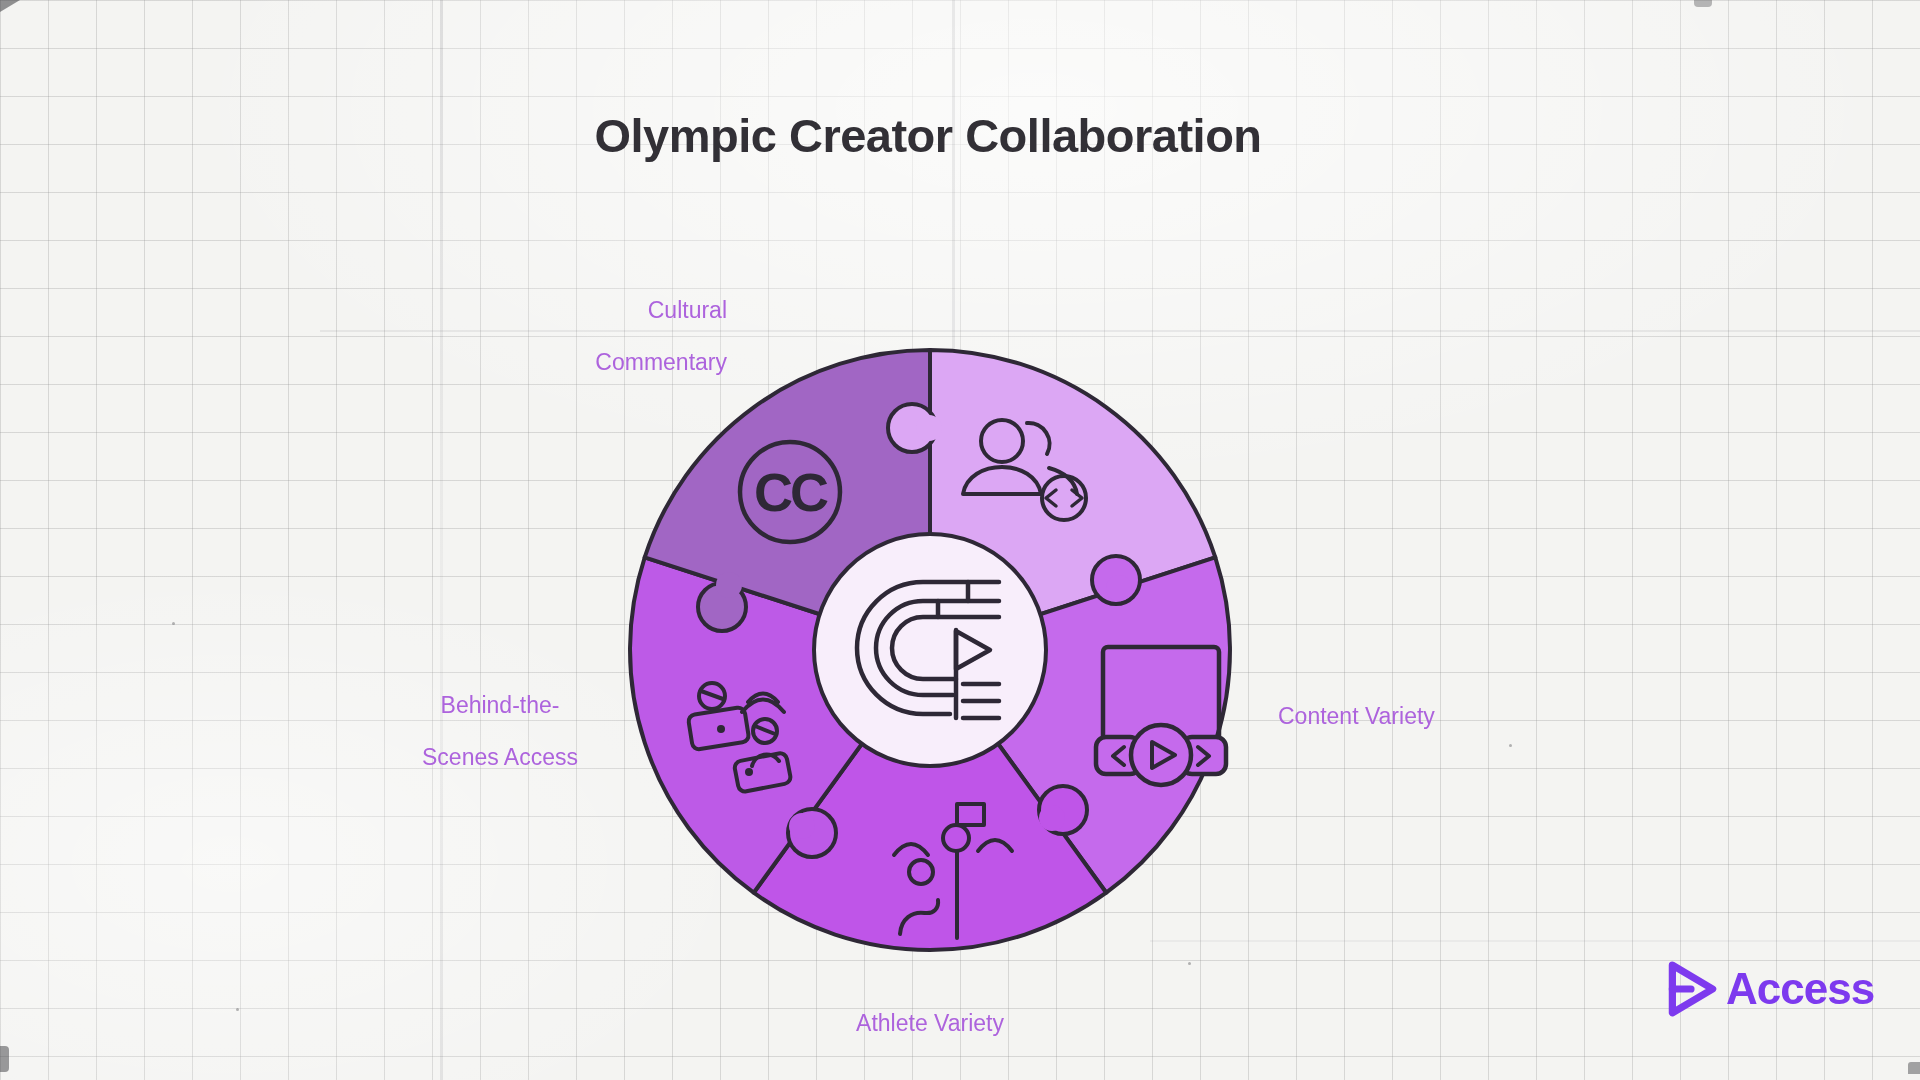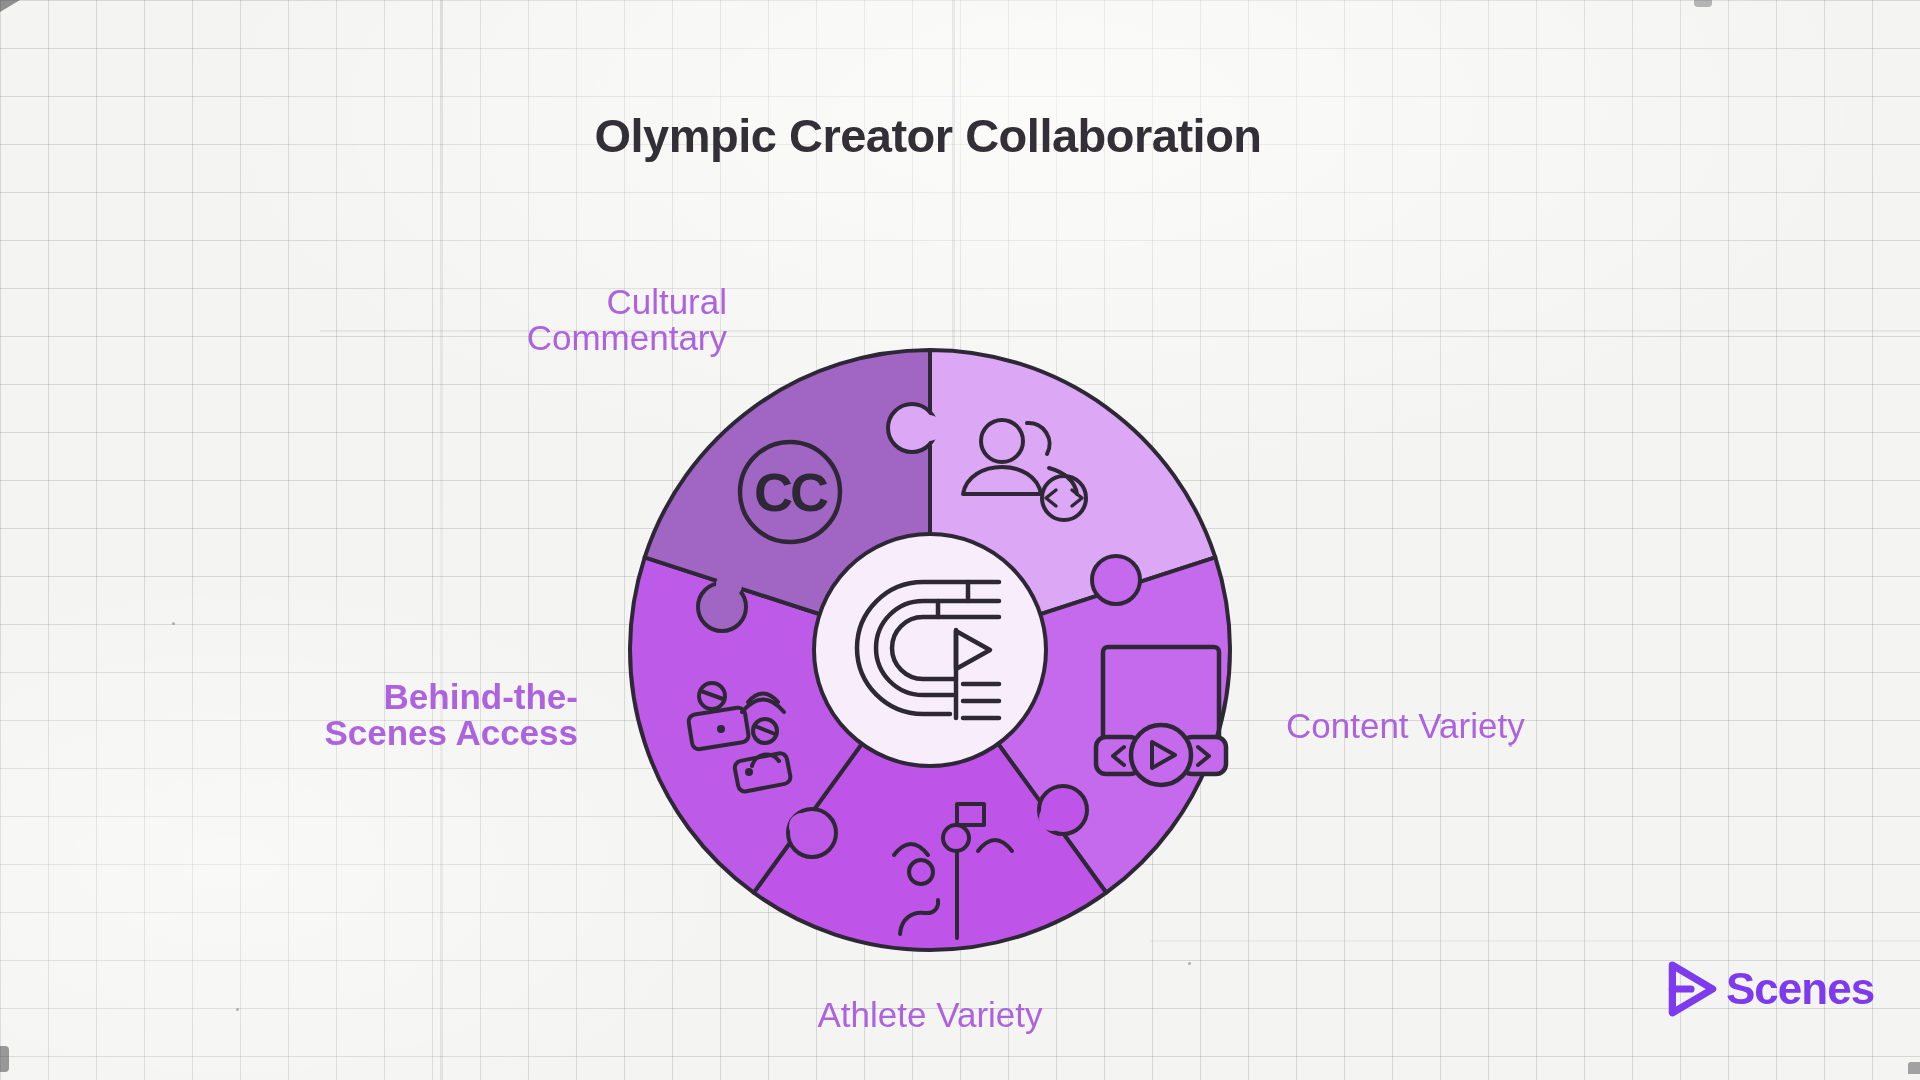--- a/index.html
+++ b/index.html
@@ -25,27 +25,27 @@
   .sm-tr{left:1694px;top:0;width:18px;height:7px;opacity:.35;border-radius:0 0 4px 4px;}
   .sm-bl{left:0;top:1046px;width:9px;height:26px;opacity:.5;border-radius:0 4px 4px 0;}
   .sm-br{left:1908px;top:1062px;width:12px;height:12px;opacity:.45;border-radius:3px 0 0 0;}
   .speck{position:absolute;width:3px;height:3px;border-radius:50%;background:#6b6b6f;opacity:.5;}
 
   .title{
     position:absolute;left:0;top:108px;width:1856px;text-align:center;
     font-size:47px;font-weight:700;color:#323036;letter-spacing:-.5px;
   }
   .seg-label{
-    position:absolute;font-size:35px;line-height:36px;font-weight:400;
+    position:absolute;font-size:23px;line-height:52px;font-weight:400;
     color:#ad63dd;white-space:pre-line;
   }
   .lbl-cultural{right:1193px;top:284px;text-align:right;}
   .lbl-creator{left:1133px;top:330px;}
-  .lbl-content{left:1278px;top:708px;margin-left:8px;}
-  .lbl-behind{right:1342px;top:679px;text-align:right;font-weight:bold;}
+  .lbl-content{left:1278px;top:690px;}
+  .lbl-behind{right:1342px;top:679px;text-align:center;}
   .lbl-athlete{left:730px;top:997px;width:400px;text-align:center;}
 
   .wheel-svg{position:absolute;left:0;top:0;}
 
   .brand{
     position:absolute;left:1662px;top:958px;display:flex;align-items:center;gap:4px;
   }
   .brand-text{
     font-size:44px;font-weight:700;color:#7d3aee;letter-spacing:-1px;
   }
@@ -168,16 +168,16 @@
 Scenes Access</div>
   <div class="seg-label lbl-athlete">Athlete Variety</div>
 
   <div class="brand">
     <svg width="60" height="62" viewBox="0 0 56 60">
       <g fill="none" stroke-width="7" stroke-linecap="round" stroke-linejoin="round" stroke="#7d3aee">
         <path d="M9 7 L48 30 L9 53 Z"></path>
         <path d="M9 30 H27"></path>
       </g>
     </svg>
-    <span class="brand-text">Scenes</span>
+    <span class="brand-text">Access</span>
   </div>
 
 </div>
 
 </body></html>

